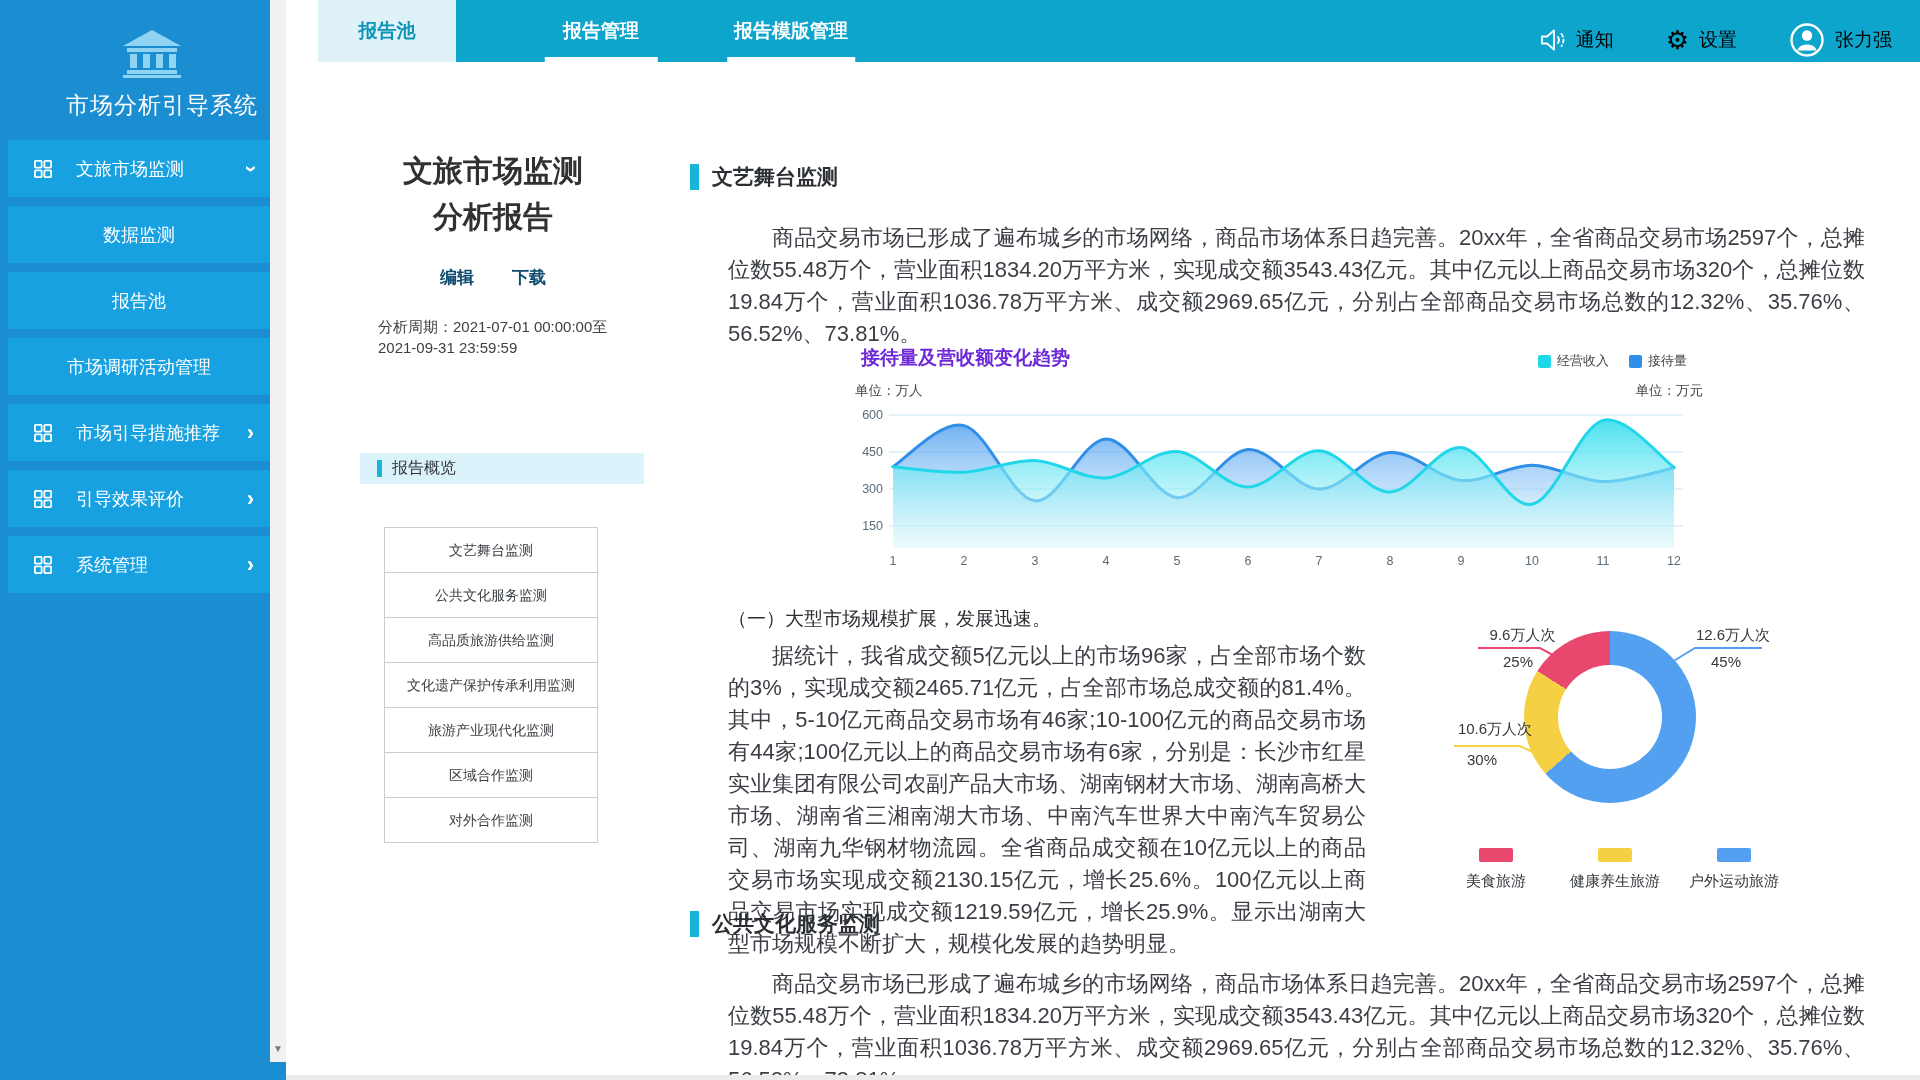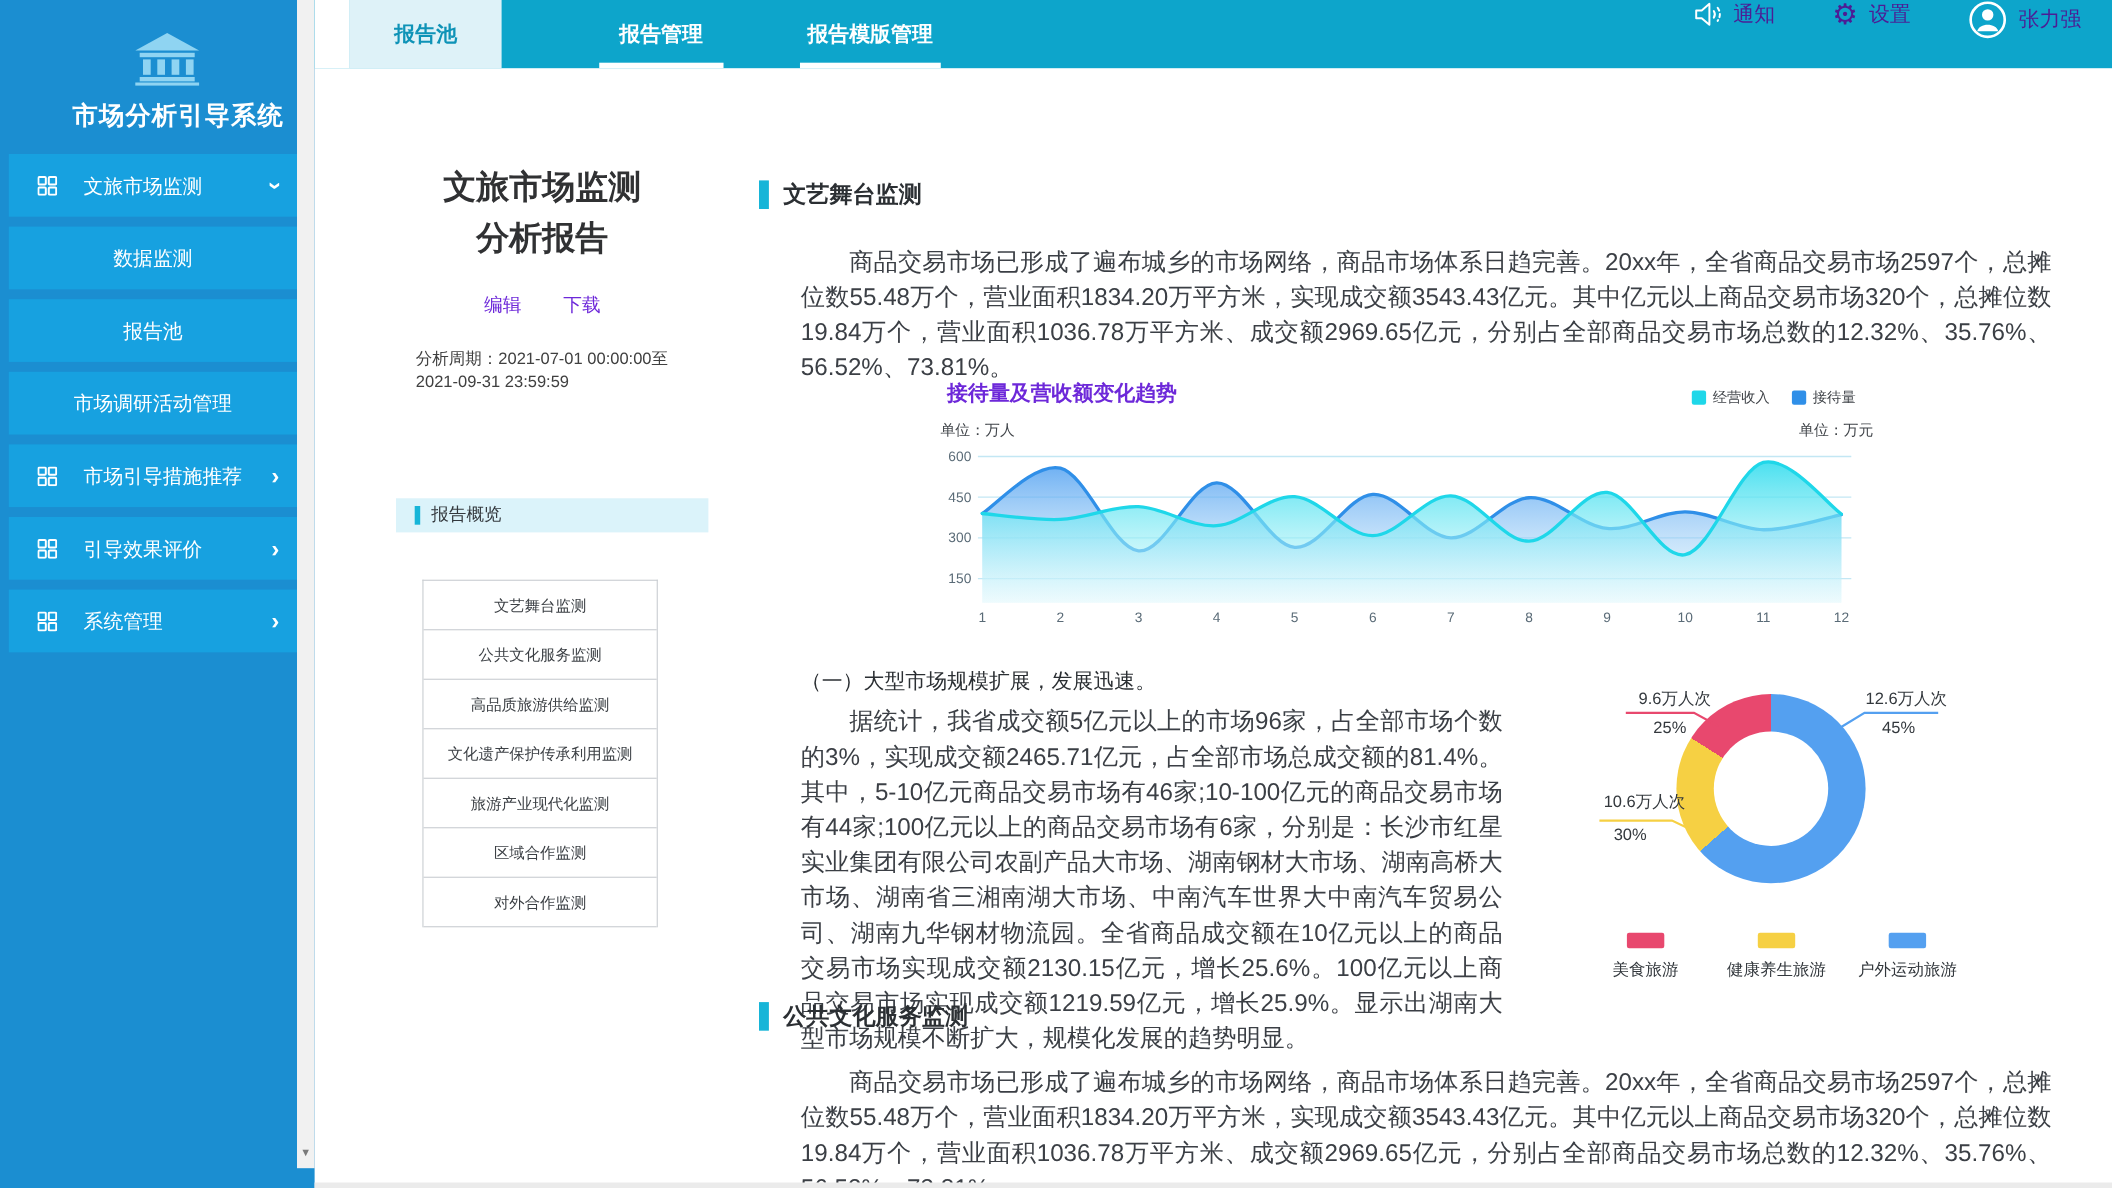--- a/index.html
+++ b/index.html
@@ -7,21 +7,21 @@
   body {
     position:relative; overflow:hidden; background:#ffffff;
     font-family:"Liberation Sans","DejaVu Sans",sans-serif; color:#333;
   }
   .abs { position:absolute; }
 
   
   .sidebar { left:0; top:0; width:286px; height:1080px; background:#1b8ed1; }
   .logo { left:120px; top:30px; width:64px; height:48px; }
   .app-title { left:0; top:90px; width:324px; text-align:center; color:#fff;
-    font-size:23px; font-weight:bold; letter-spacing:1px; }
+    font-size:23px; font-weight:normal; letter-spacing:1px; }
   .menu { left:8px; top:140px; width:262px; }
   .menu-item { height:57px; margin-bottom:9px; background:#17a1e0; display:flex;
     align-items:center; color:#fff; font-size:18px; cursor:pointer; position:relative; }
   .menu-item.group { padding-left:26px; }
   .menu-item.sub { justify-content:center; }
   .menu-item .gicon { width:18px; height:18px; margin-right:24px; flex:0 0 auto; }
   .menu-item .chev { position:absolute; right:16px; font-size:22px; line-height:1;
     display:inline-block; font-weight:bold; }
   .menu-item .chev.down { transform:rotate(90deg); }
   .sb-scroll { left:270px; top:0; width:16px; height:1062px; background:#f1f1f1; }
@@ -34,30 +34,30 @@
   .tabs { position:absolute; left:32px; top:0; height:62px; display:flex; }
   .tab { height:62px; display:flex; align-items:center; justify-content:center;
     color:#fff; font-weight:bold; font-size:19px; position:relative; cursor:pointer; }
   .tab.t1 { width:138px; }
   .tab.t2 { margin-left:70px; width:150px; }
   .tab.t3 { margin-left:30px; width:170px; }
   .tab.active { background:#def2f8; color:#0e93b7; }
   .tab:not(.active)::after { content:''; position:absolute; bottom:0; left:50%;
     transform:translateX(-50%); width:75%; height:5px; background:#fff; }
   .topbar-right { position:absolute; right:28px; top:0; height:79px; display:flex;
-    align-items:flex-start; gap:52px; color:#4c1d95; font-size:19px; }
+    align-items:center; gap:52px; color:#000000; font-size:19px; }
   .tb-item { display:flex; align-items:center; gap:10px; cursor:pointer; }
   .gear-glyph { font-size:26px; line-height:1; }
 
   
   .report-title { left:360px; top:148px; width:266px; text-align:center; font-size:30px;
     font-weight:bold; color:#303133; line-height:46px; }
   .report-actions { left:360px; top:266px; width:266px; display:flex;
     justify-content:center; gap:38px; }
-  .report-actions span { color:#6d28d9; font-size:17px; font-weight:normal; cursor:pointer; }
+  .report-actions span { color:#0c4a6e; font-size:17px; font-weight:bold; cursor:pointer; }
   .report-period { left:378px; top:316px; width:250px; font-size:15px; color:#404040;
     line-height:21px; }
   .overview-banner { left:360px; top:453px; width:284px; height:31px; background:#dbf3fa;
     display:flex; align-items:center; font-size:16px; color:#33383d; }
   .ov-accent { width:5px; height:17px; background:#17b5d8; margin:0 10px 0 17px; }
   .overview-list { left:384px; top:527px; width:214px; border:1px solid #c9cdd1;
     border-bottom:none; background:#fff; }
   .ov-item { height:45px; line-height:45px; text-align:center; font-size:14px;
     color:#3c4045; border-bottom:1px solid #c9cdd1; cursor:pointer; }
 

